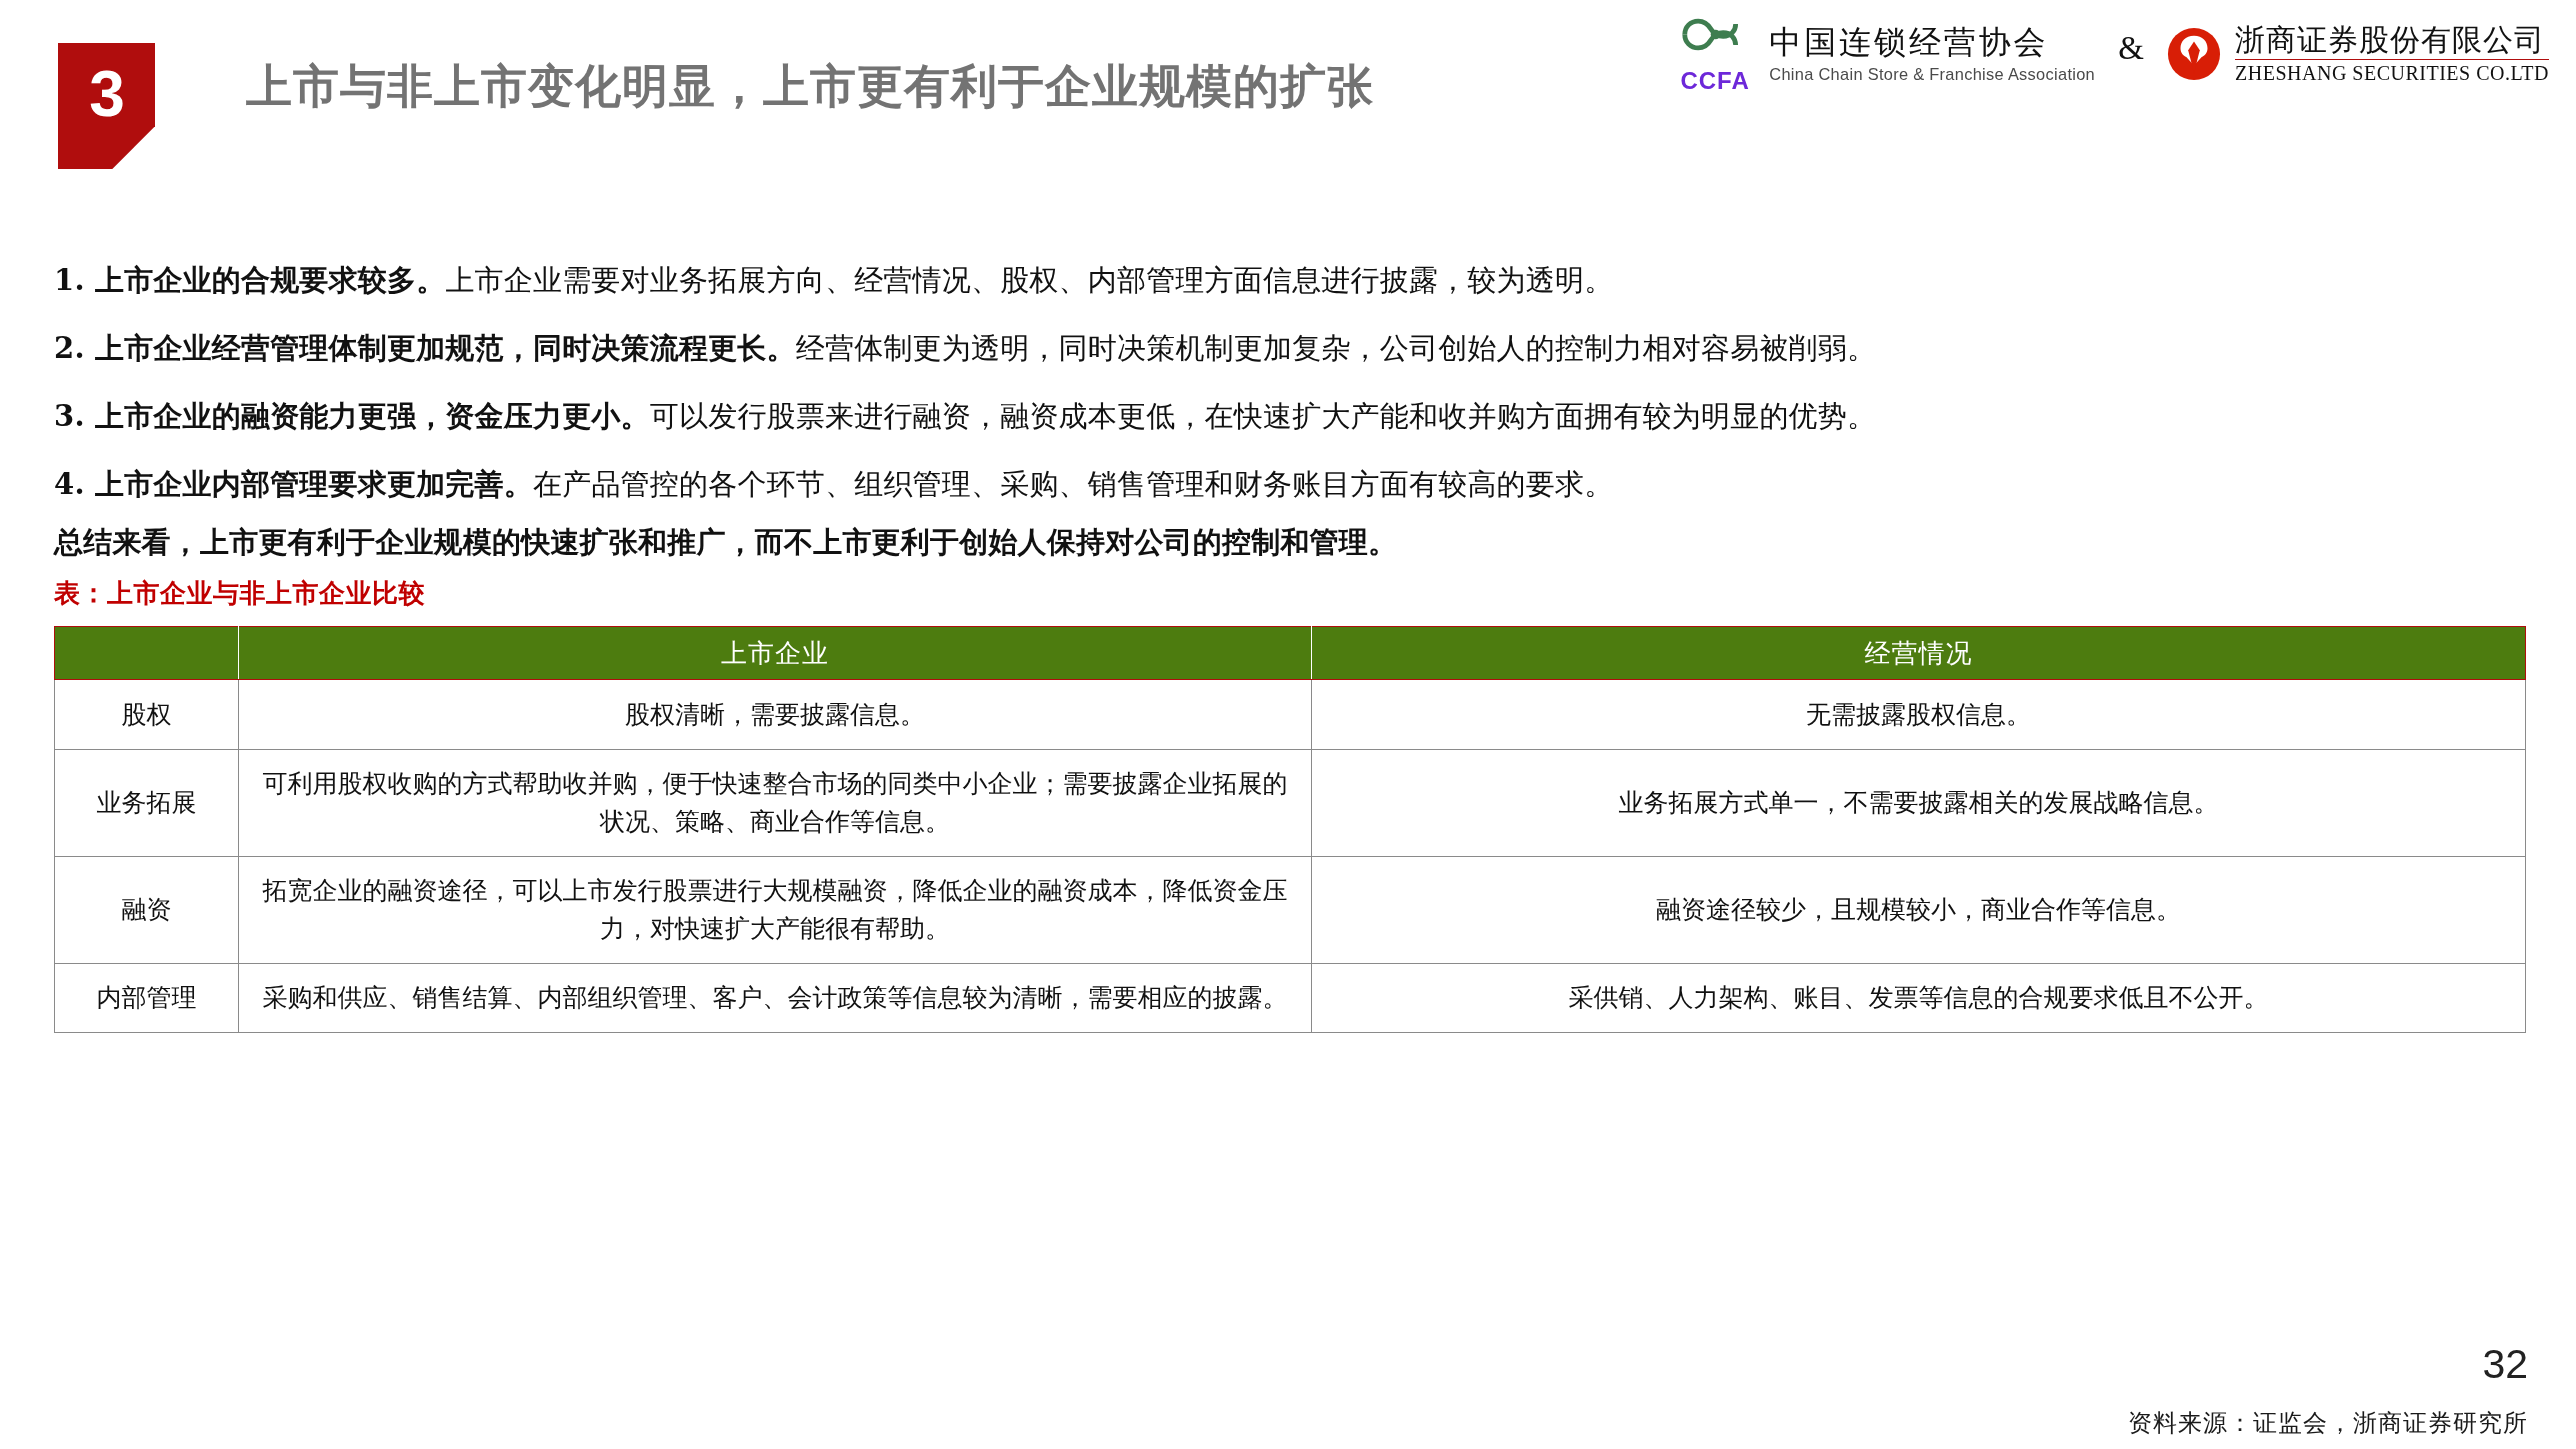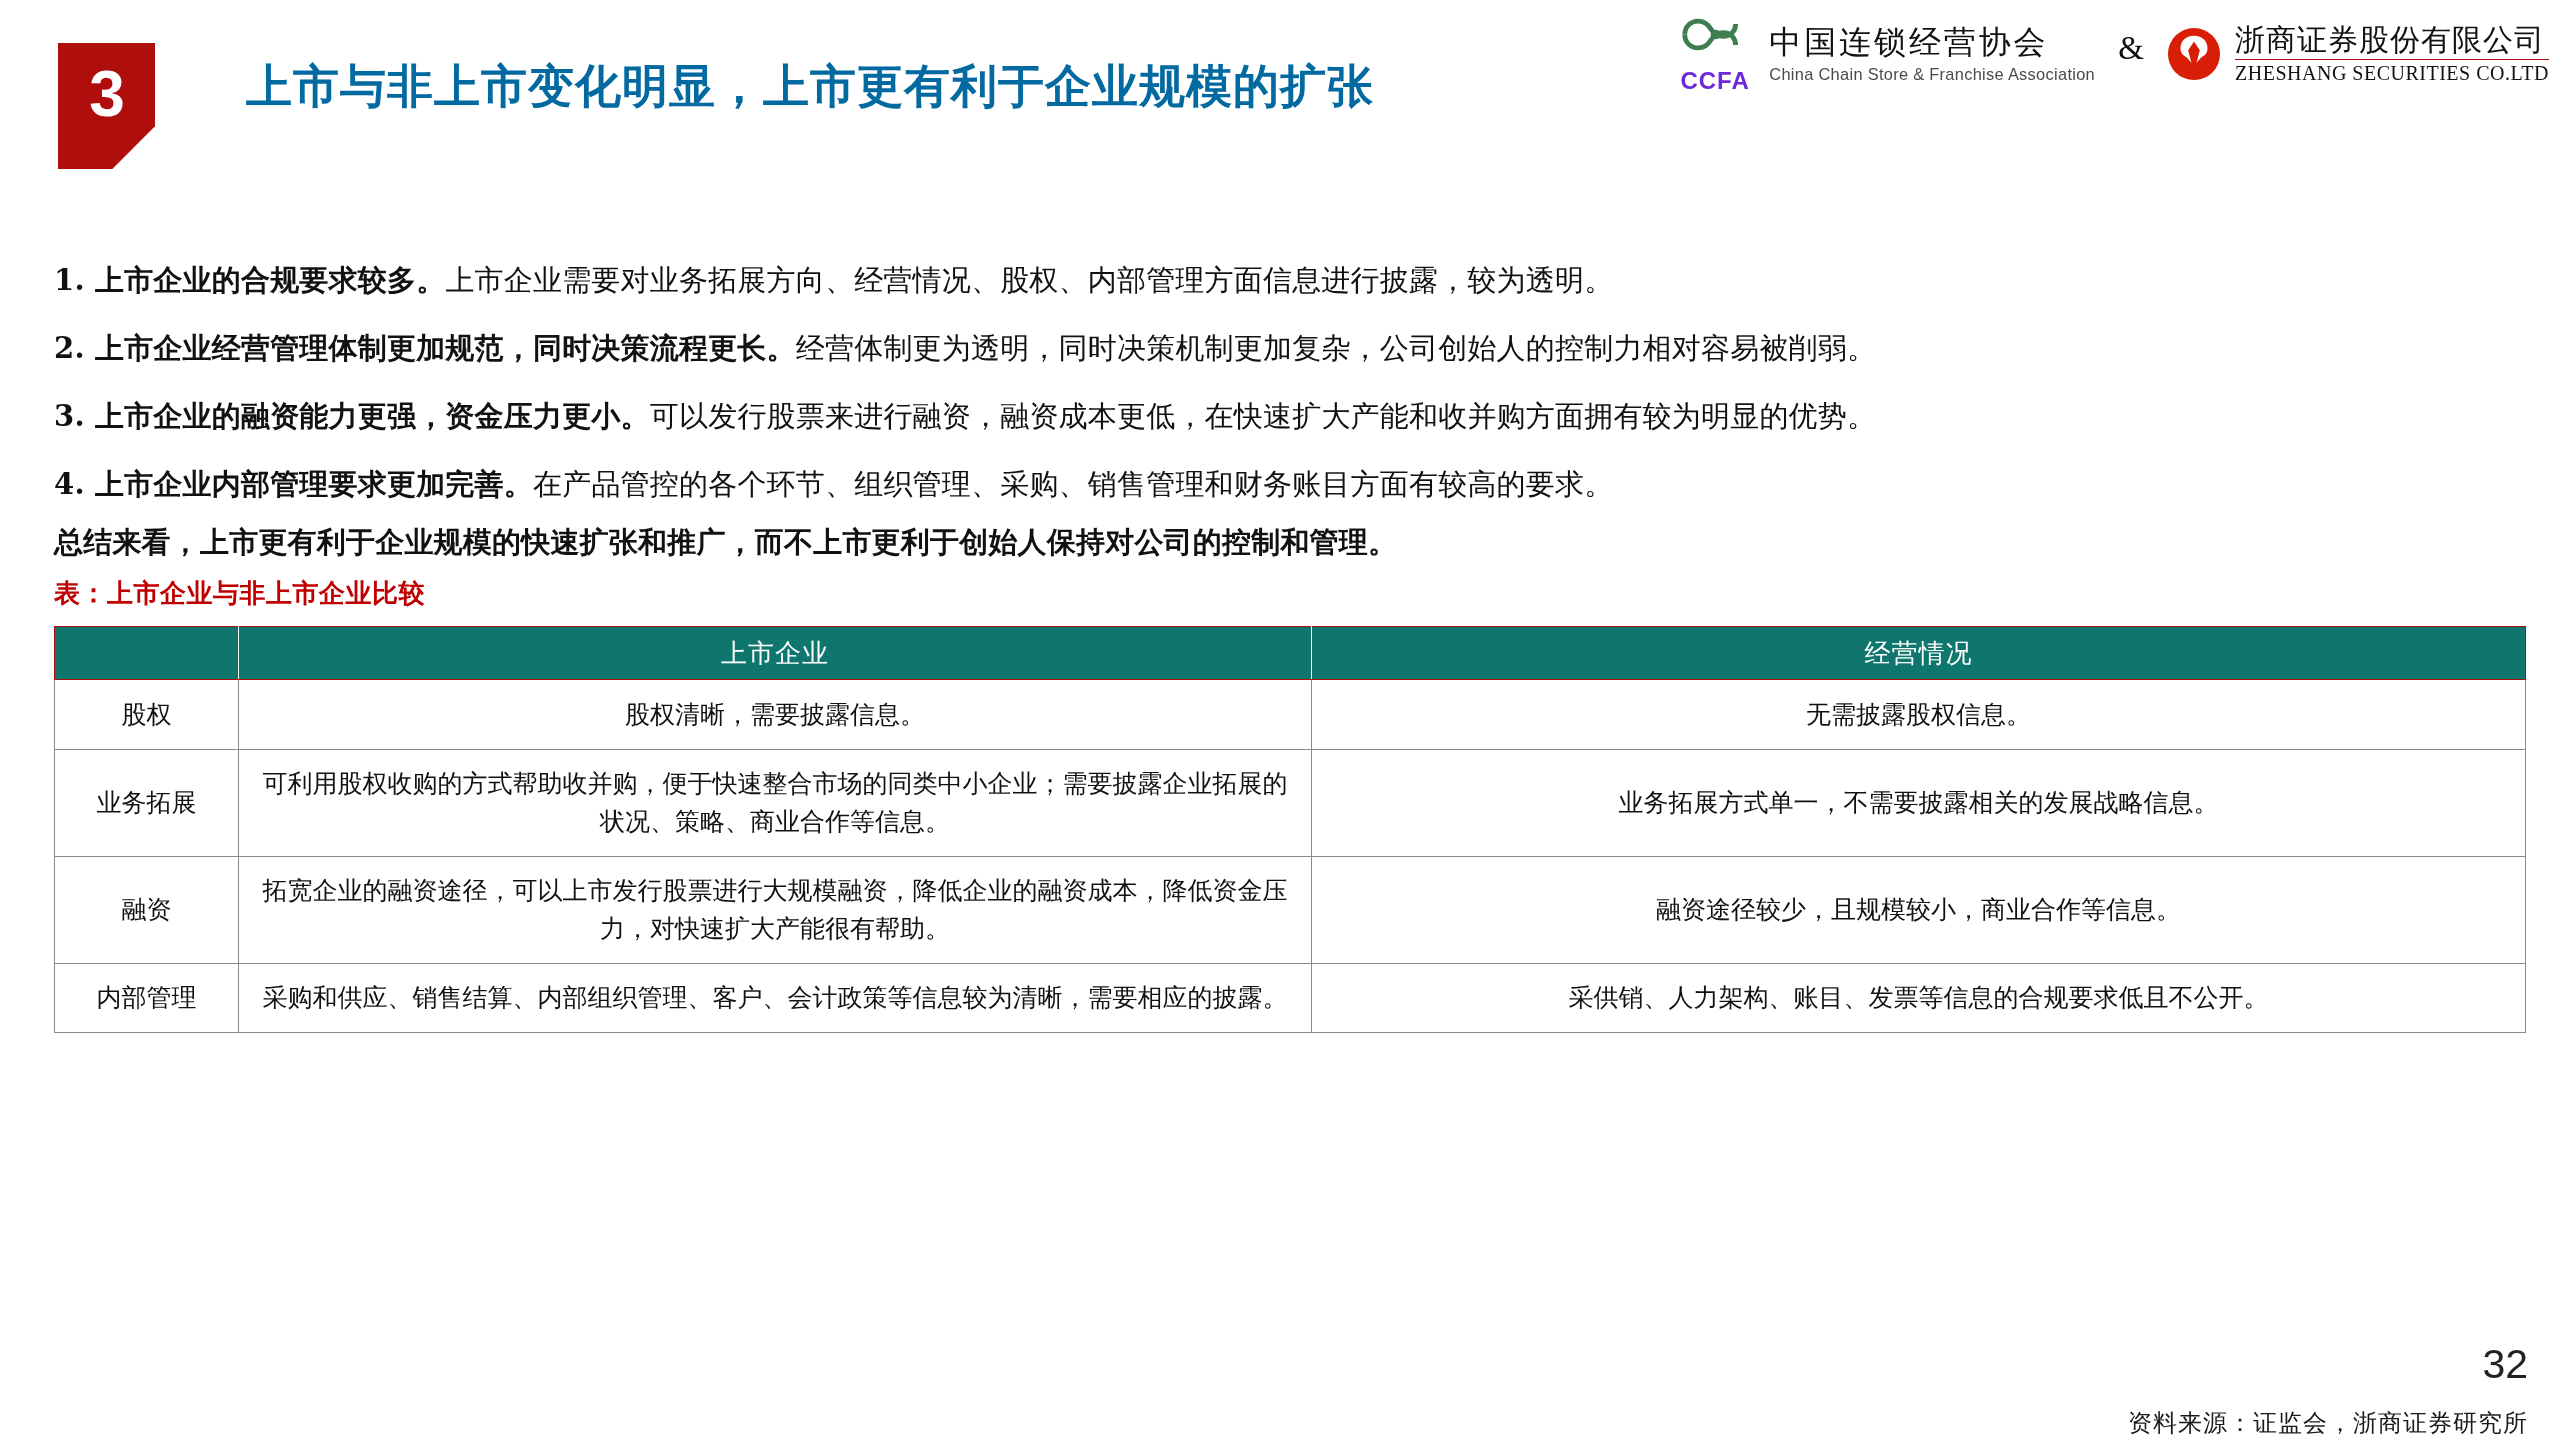--- a/index.html
+++ b/index.html
@@ -37,21 +37,21 @@
     font-family: "Liberation Sans", sans-serif;
     font-size: 64px;
     font-weight: bold;
     line-height: 1;
     padding-top: 19.3px;
     letter-spacing: -1px;
   }
   .header-title {
     position: absolute;
     left: 246px; top: 56px;
-    color: #0369a1;
+    color: #737373;
     font-family: "DejaVu Sans", "Liberation Sans", sans-serif;
     font-size: 46px;
     font-weight: bold;
     letter-spacing: 1px;
     white-space: nowrap;
     text-align: right;
   }
 
   
   .logos {
@@ -154,21 +154,21 @@
     position: absolute;
     left: 54px; top: 626px;
     width: 2470px;
     border-collapse: collapse;
     table-layout: fixed;
   }
   .cmp-table th, .cmp-table td {
     border: 1px solid #8a8a8a;
   }
   .cmp-table thead th {
-    background: #0f766e;
+    background: #4d7c0f;
     color: #ffffff;
     font-family: "DejaVu Serif", "Liberation Serif", serif;
     font-weight: normal;
     font-size: 26px;
     height: 50px;
     border-color: #B00D0D;
     letter-spacing: 1px;
   }
   .cmp-table thead th.col-label { border-right: 1px solid #ffffff; }
   .cmp-table thead th.col-listed { border-right: 1px solid #ffffff; }

